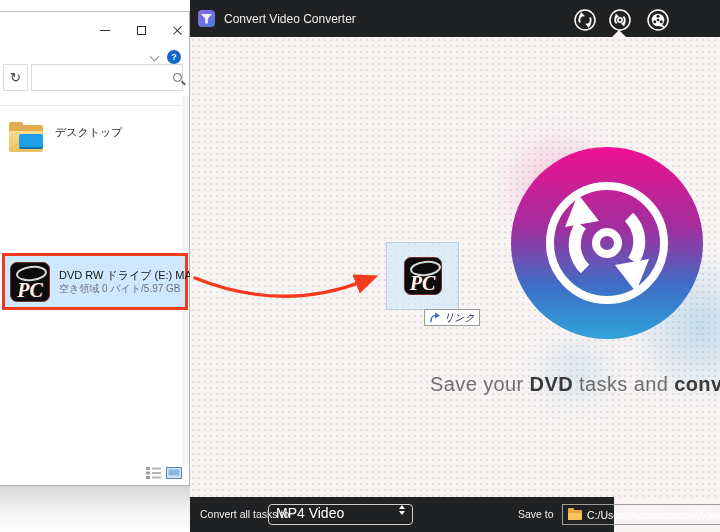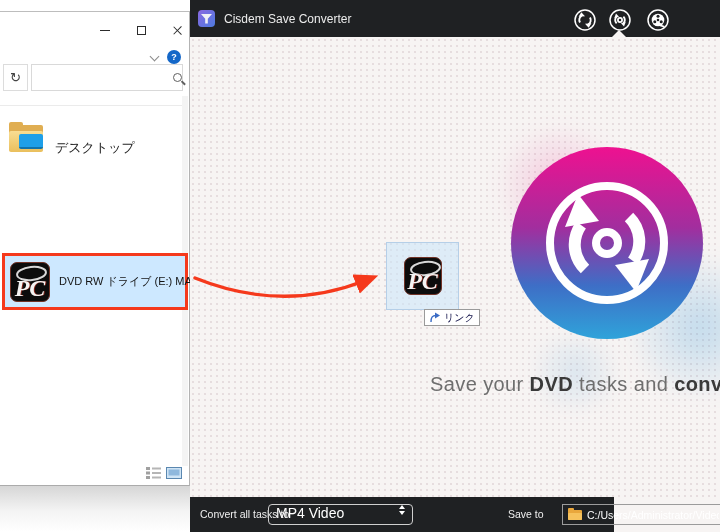--- a/index.html
+++ b/index.html
@@ -52,37 +52,37 @@
       background:linear-gradient(#f8dd92,#eabf5d); border-radius:2px; }
   .screen { position:absolute; right:2px; bottom:3px; width:24px; height:15px;
       background:#1e9fe8; border-radius:2px; border-bottom:2px solid #1173ab; }
   .filmstrip { position:absolute; right:3px; bottom:1px; width:16px; height:25px; background:#4a372f;
       border-left:3px dotted #efefef; border-right:3px dotted #efefef;
       display:flex; flex-direction:column; align-items:center; justify-content:space-evenly; }
   .frame1 { width:8px; height:8px; background:#a8524d; }
   .frame2 { width:8px; height:8px; background:#4d7f86; }
 
   .folder-item { position:absolute; left:9px; display:flex; cursor:default; }
-  .folder-label { margin-left:10px; margin-top:17px; font-size:13px; color:#1c1c1c;font-family:Liberation Mono, monospace; }
+  .folder-label { margin-left:10px; margin-top:3px; font-size:11px; color:#1c1c1c;font-family:Liberation Mono, monospace; }
 
   
   .dvd-row { position:absolute; left:2px; top:241px; width:186px; height:57px;
       border:3px solid #f5391c; background:#cde8ff; display:flex; align-items:center; }
   .dvd-texts { margin-left:9px; line-height:1.3; }
   .dvd-title { font-size:11px; color:#141414; white-space:nowrap; }
   .dvd-sub { font-size:10px; color:#6b7078; white-space:nowrap; }
 
   
   .dvdicon { position:relative; width:40px; height:40px; background:#0c0c0c;
       border:1px solid #713327; border-radius:7px; overflow:hidden; flex:0 0 auto; }
   .dvdicon::before { content:""; position:absolute; left:5px; top:3px; width:27px; height:11px;
       border:2px solid #d8d8d8; border-radius:50%; transform:rotate(-6deg); }
   .dvdicon .pc { position:absolute; left:0; bottom:1px; width:100%; text-align:center;
       font-family:"Liberation Serif","DejaVu Serif",serif; font-style:italic; font-weight:bold;
-      font-size:24px; line-height:1; color:#f4f4f4; text-shadow:1px 0 0 #8a281c; }
+      font-size:20px; line-height:1; color:#f4f4f4; text-shadow:1px 0 0 #8a281c; }
   .dvd-row .dvdicon { margin-left:5px; }
 
   .view-toggles { position:absolute; right:7px; top:455px; display:flex; gap:5px; }
 
   .explorer-shadow { position:absolute; left:0; top:486px; width:190px; height:46px;
       background:linear-gradient(#d6d6d6, #f4f4f4 55%, #ffffff); }
 
   
   .cisdem { position:absolute; left:190px; top:0; width:530px; height:532px; overflow:hidden; background:#f7f4f3; }
   .cv-titlebar { position:absolute; left:0; top:0; width:100%; height:37px; background:#1f2123;
@@ -116,21 +116,21 @@
   .drop-text b { color:#3a3a3a; font-weight:bold; }
 
   .arrow-svg { position:absolute; left:0; top:210px; }
 
   .ghost-box { position:absolute; left:196px; top:205px; width:73px; height:68px;
       background:rgba(203,229,250,0.55); border:1px solid #b5cfe8;
       display:flex; align-items:center; justify-content:center; }
   .ghost-box .dvdicon { width:38px; height:38px; }
 
   .link-tip { position:absolute; left:234px; top:272px; height:17px; background:#fff;
-      border:1px solid #9a9a9a; display:flex; align-items:center; padding:0 4px; gap:4px; }
+      border:1px solid #9a9a9a; display:flex; align-items:center; padding:0 4px; gap:4px;font-style:italic; }
   .link-tip-label { font-size:10px; color:#101048; }
 
   .cv-bottom { position:absolute; left:0; top:497px; width:424px; height:35px; background:#1f2123; }
   .cvb-label { position:absolute; top:11px; font-size:10.5px; color:#efefef; white-space:nowrap; }
   .fmt-select { position:absolute; left:78px; top:7px; width:145px; height:21px;
       border:1px solid #cfcfcf; border-radius:4px; display:flex; 
       padding:0 7px; color:#fff; font-size:14px; cursor:pointer; }
   .fmt-select .fmt-val { flex:1; }
   .stepper { display:flex; flex-direction:column; align-items:center; gap:2px; }
   .tri-up { width:0; height:0; border-left:3px solid transparent; border-right:3px solid transparent;
@@ -189,20 +189,21 @@
     <div class="folder-label">デスクトップ</div>
   </div>
 
 
   <div class="dvd-row">
     <div class="dvdicon">
       <span class="pc">PC</span>
     </div>
     <div class="dvd-texts">
       <div class="dvd-title">DVD RW ドライブ (E:) MATRIX</div>
+      <div class="dvd-sub">空き領域 0 バイト/5.97 GB</div>
     </div>
   </div>
 
   <div class="view-toggles">
     <svg width="15" height="12">
       <rect x="0" y="0" width="4" height="3" fill="#a0a0a0"></rect>
         <rect x="6" y="0.5" width="9" height="2" fill="#b5b5b5"></rect>
       <rect x="0" y="4.5" width="4" height="3" fill="#a0a0a0"></rect>
         <rect x="6" y="5" width="9" height="2" fill="#b5b5b5"></rect>
       <rect x="0" y="9" width="4" height="3" fill="#a0a0a0"></rect>
@@ -214,21 +215,21 @@
     </svg>
   </div>
 </div>
 
 <div class="explorer-shadow"></div>
 
 <div class="cisdem">
 
   <div class="cv-titlebar">
     <div class="cv-appicon"></div>
-    <div class="cv-title">Cisdem Save Converter</div>
+    <div class="cv-title">Convert Video Converter</div>
   </div>
 
   <svg class="tb-icon" style="left:383px;" viewBox="0 0 24 24">
     <circle cx="12" cy="12" r="10" fill="none" stroke="#fff" stroke-width="1.5"></circle>
     <path d="M7,14.5 A5.3,5.3 0 0 1 8.6,7.6" fill="none" stroke="#fff" stroke-width="2"></path>
     <polygon points="5.6,8.8 12,8.2 8.3,4.2" fill="#fff"></polygon>
     <path d="M17,9.5 A5.3,5.3 0 0 1 15.4,16.4" fill="none" stroke="#fff" stroke-width="2"></path>
     <polygon points="18.4,15.2 12,15.8 15.7,19.8" fill="#fff"></polygon>
   </svg>
   <svg class="tb-icon" style="left:418px;" viewBox="0 0 24 24">
@@ -301,19 +302,19 @@
 
   <div class="cv-bottom">
     <div class="cvb-label" style="left:10px;">Convert all tasks to</div>
     <div class="fmt-select">
       <span class="fmt-val">MP4 Video</span>
       <span class="stepper">
         <span class="tri-up"></span>
           <span class="tri-down"></span>
       </span>
     </div>
-    <div class="cvb-label" style="left:318px;">Save to</div>
+    <div class="cvb-label" style="left:328px;">Save to</div>
     <div class="path-box">
       <span class="mini-folder"></span>
       <span class="path-text">C:/Users/Administrator/Videos/Cisdem Video</span>
     </div>
   </div>
 </div>
 
 </body></html>

